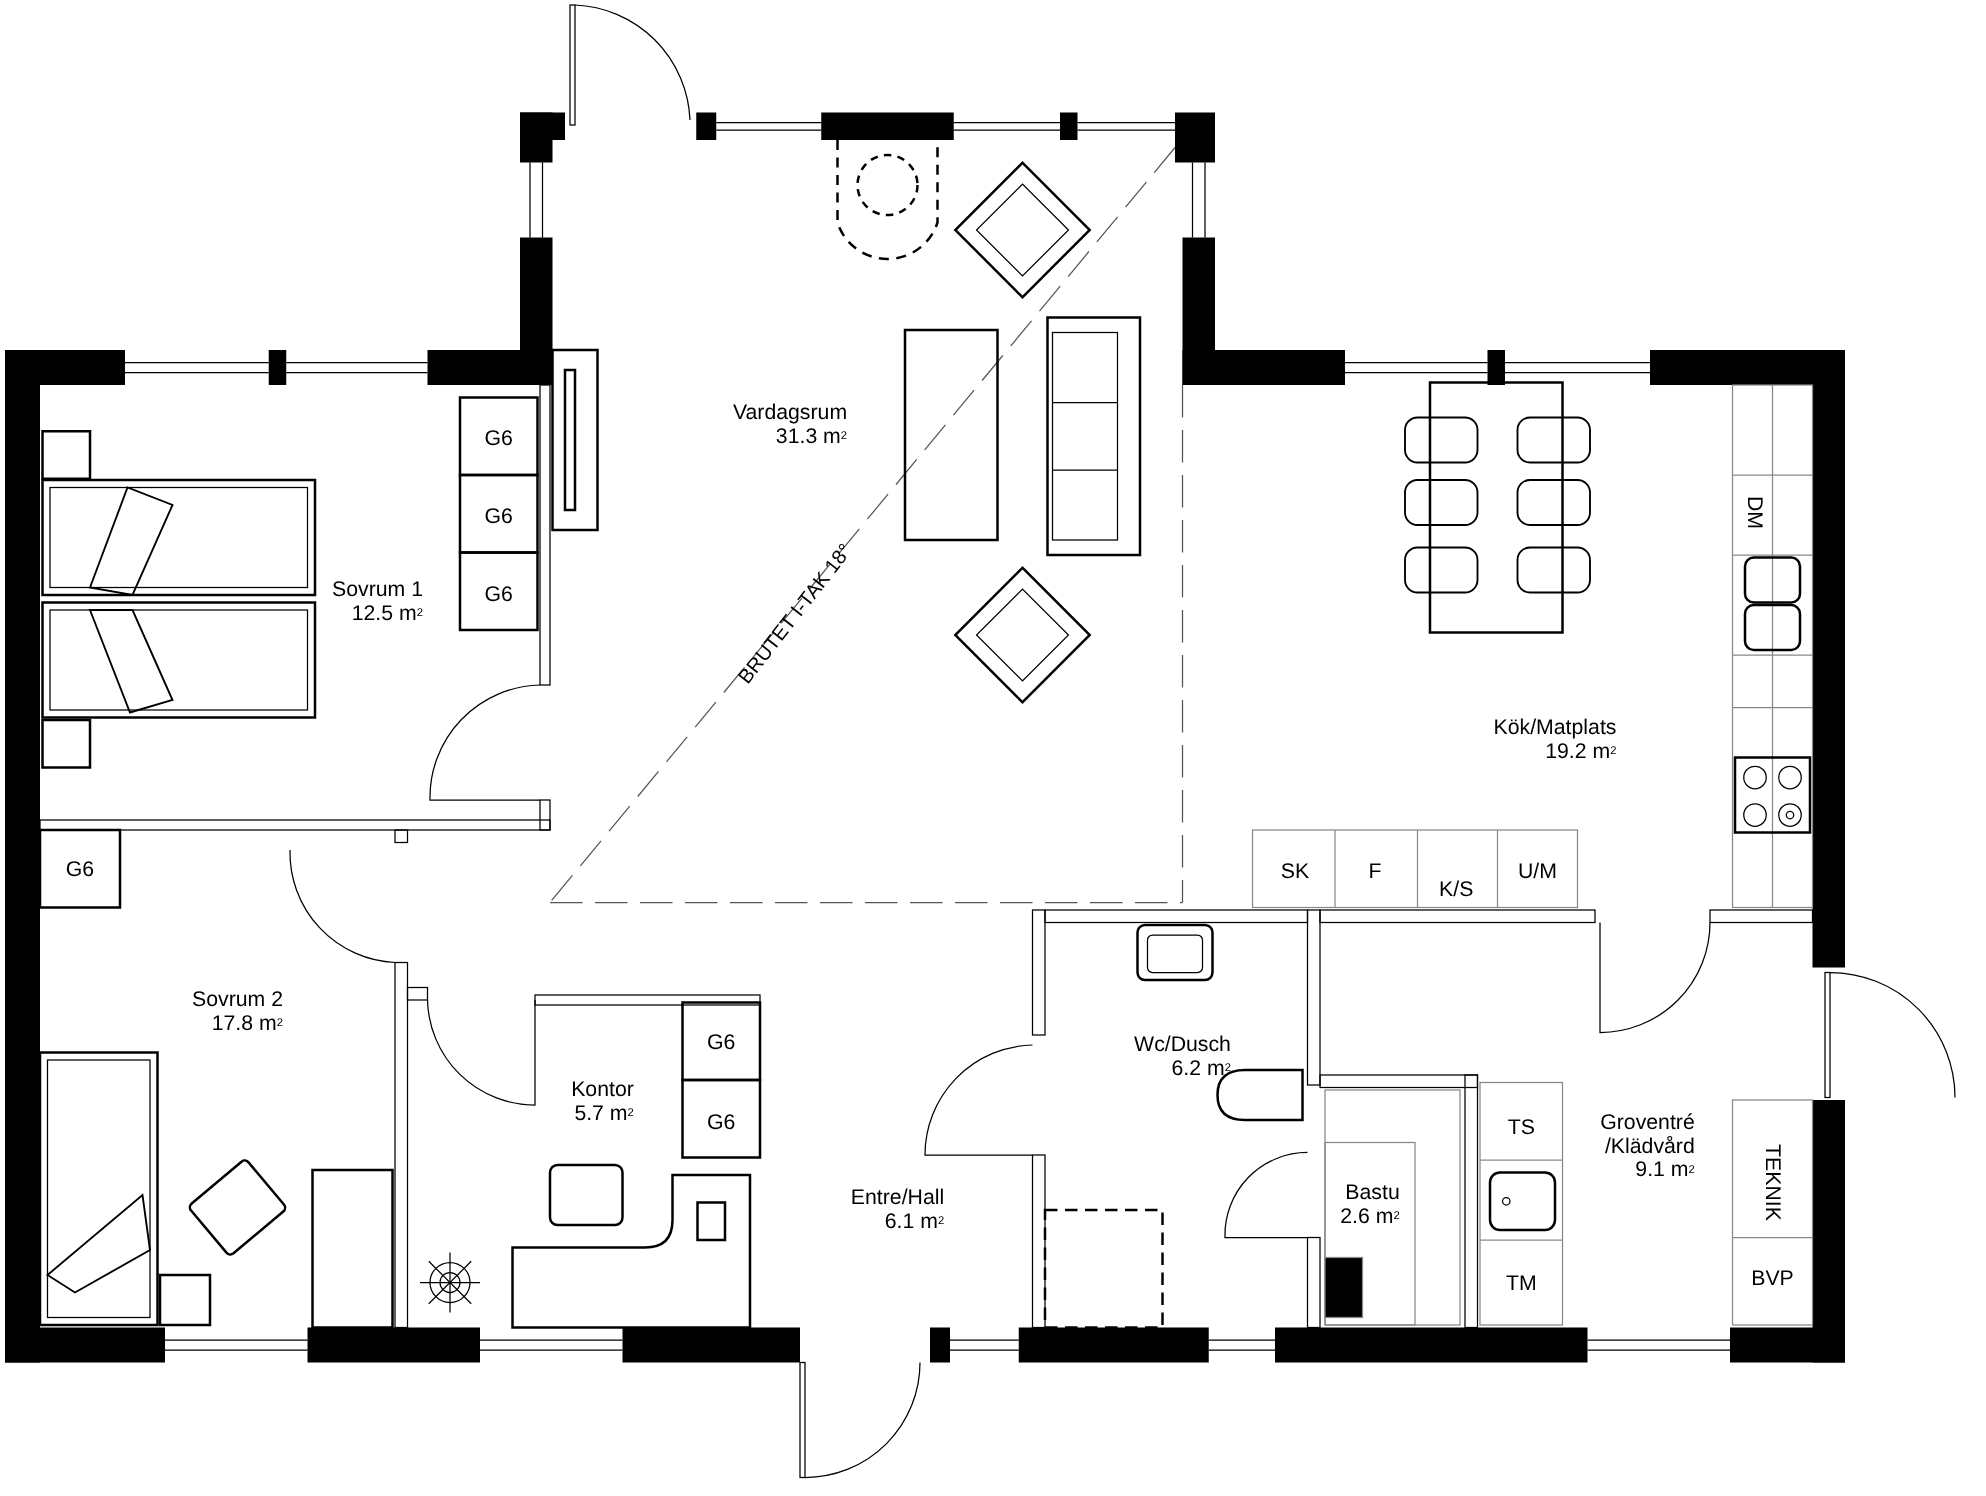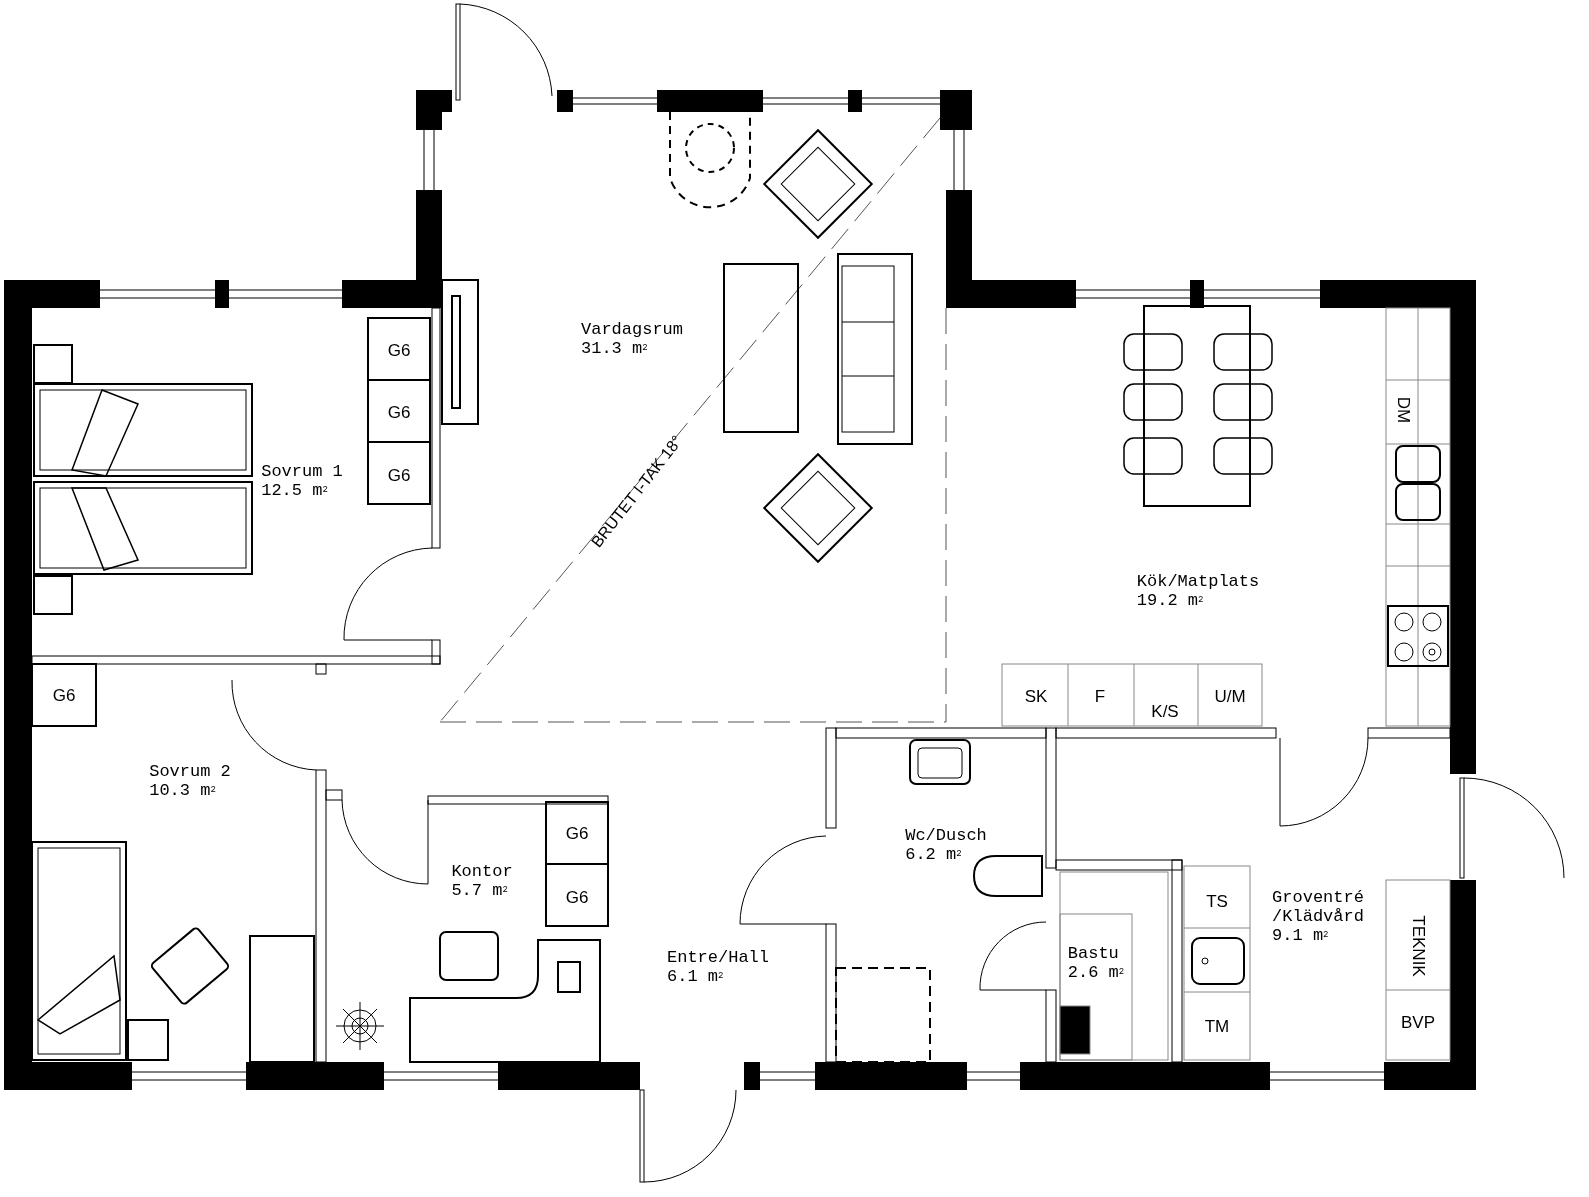--- a/index.html
+++ b/index.html
@@ -1,18 +1,18 @@
 <!DOCTYPE html>
 <html><head>
 <meta charset="utf-8">
 <style>
   html, body { margin:0; padding:0; background:#ffffff; }
   body { width:1589px; height:1197px; position:relative; overflow:hidden; font-family:"DejaVu Sans Mono","Liberation Mono",monospace; }
   svg { position:absolute; left:0; top:0; }
-  .lbl { position:absolute; text-align:left; font-size:17px; line-height:19px; color:#000; transform:translateX(-50%); white-space:nowrap; font-family:Liberation Mono, monospace; }
+  .lbl { position:absolute; text-align:right; font-size:17px; line-height:19px; color:#000; transform:translateX(-50%); white-space:nowrap; font-family:Liberation Sans, sans-serif; }
   .lbl sup { font-size:9px; vertical-align:top; }
   .tag { position:absolute; font-size:17px; color:#000; transform:translate(-50%,-50%); font-family:"Liberation Sans","DejaVu Sans",sans-serif; white-space:nowrap; }
   .rot90 { transform:translate(-50%,-50%) rotate(90deg); }
   .roof { position:absolute; font-size:16px; font-family:"Liberation Sans","DejaVu Sans",sans-serif; transform:rotate(-52deg); transform-origin:left top; white-space:nowrap; }
 </style>
 </head>
 <body>
 
 <svg width="1589" height="1197" viewBox="0 0 1589 1197">
 
@@ -246,23 +246,23 @@
       <line x1="0" y1="-24" x2="0" y2="24"></line>
     <line x1="-17" y1="-17" x2="17" y2="17"></line>
       <line x1="-17" y1="17" x2="17" y2="-17"></line>
   </g>
   <g transform="translate(190 966) rotate(-40)" stroke="#000" fill="none" stroke-width="2">
     <rect x="-30" y="-26" width="60" height="52" rx="4"></rect>
   </g>
 </svg>
 
 <div class="lbl" style="left:632px;top:320px"><span>Vardagsrum</span><br><span>31.3 m</span><sup>2</sup></div>
-<div class="lbl" style="left:1198px;top:572px"><span>Kök/Matplats</span><br><span>19.2 m</span><sup>2</sup></div>
+<div class="lbl" style="left:1244px;top:572px"><span>Kök/Matplats</span><br><span>19.2 m</span><sup>2</sup></div>
 <div class="lbl" style="left:302px;top:462px"><span>Sovrum 1</span><br><span>12.5 m</span><sup>2</sup></div>
-<div class="lbl" style="left:190px;top:762px"><span>Sovrum 2</span><br><span>10.3 m</span><sup>2</sup></div>
+<div class="lbl" style="left:190px;top:790px"><span>Sovrum 2</span><br><span>17.8 m</span><sup>2</sup></div>
 <div class="lbl" style="left:482px;top:862px"><span>Kontor</span><br><span>5.7 m</span><sup>2</sup></div>
 <div class="lbl" style="left:718px;top:948px"><span>Entre/Hall</span><br><span>6.1 m</span><sup>2</sup></div>
 <div class="lbl" style="left:946px;top:826px"><span>Wc/Dusch</span><br><span>6.2 m</span><sup>2</sup></div>
 <div class="lbl" style="left:1096px;top:944px"><span>Bastu</span><br><span>2.6 m</span><sup>2</sup></div>
 <div class="lbl" style="left:1318px;top:888px;white-space:pre"><span style="white-space:pre">Groventré
 /Klädvård</span><br><span>9.1 m</span><sup>2</sup></div>
 
 <div class="roof" style="left:588px;top:540px">BRUTET I-TAK 18°</div>
 
 <div class="tag" style="left:399px;top:351px">G6</div>

